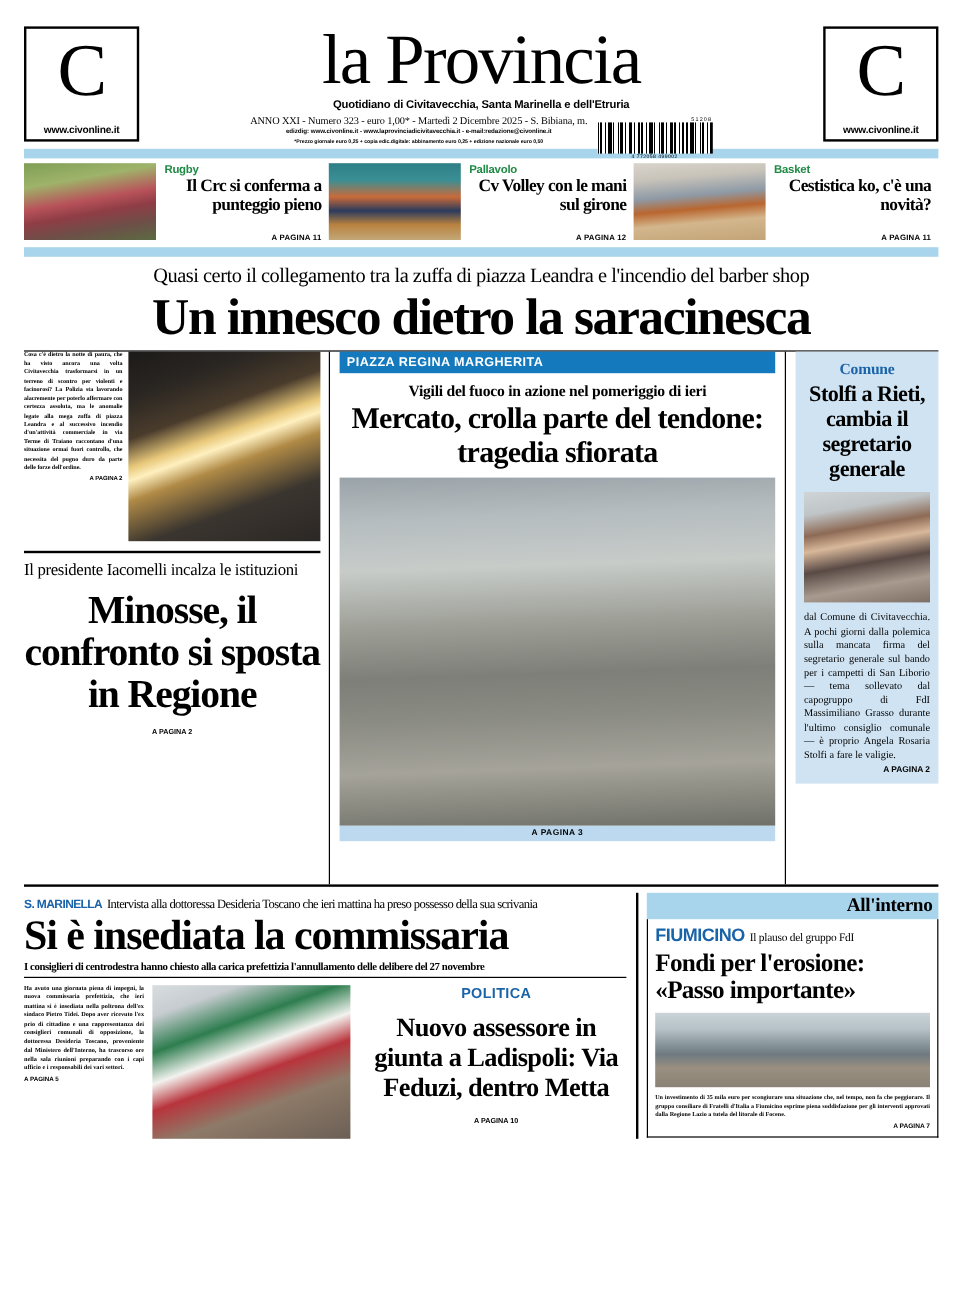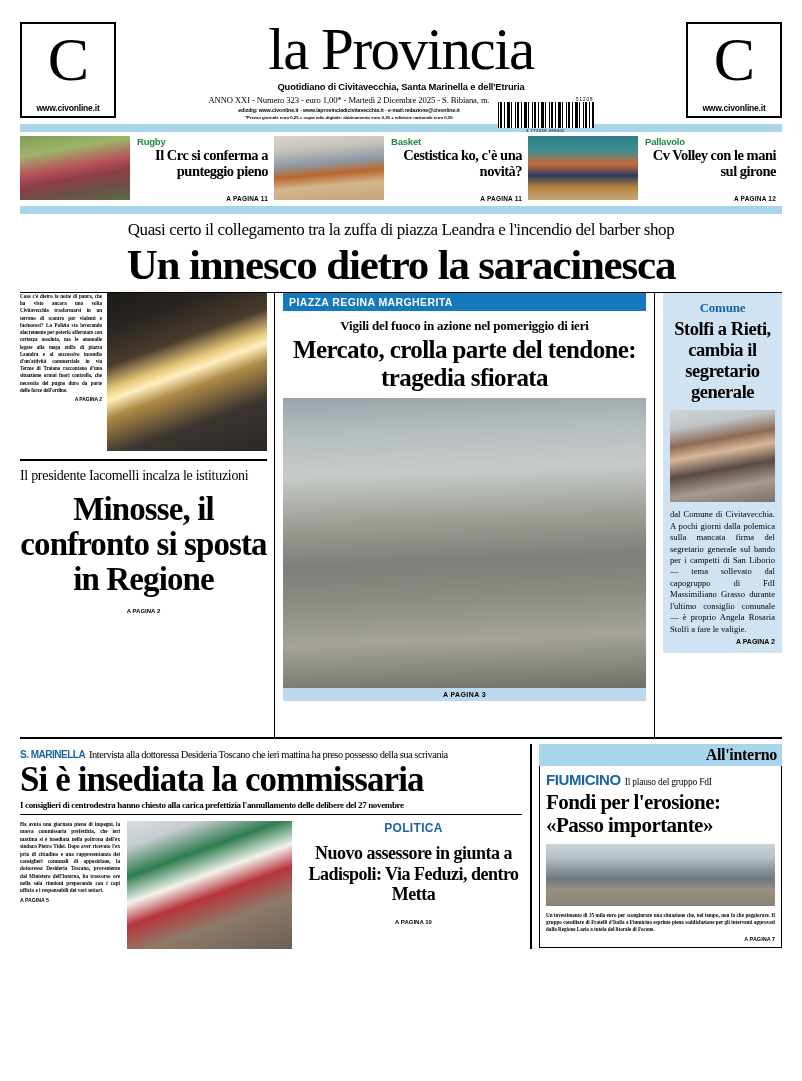--- a/index.html
+++ b/index.html
@@ -146,21 +146,21 @@
   .sm-deck { font-size: 9px; font-weight: 700; letter-spacing: -0.35px; padding-bottom: 4px; }
 
   .bl-cols { display: flex; gap: 7px; padding-top: 6px; }
   .bl-text { width: 100px; flex: 0 0 100px; font-size: 5.2px; line-height: 1.42; font-weight: 700; text-align: justify; }
   .bl-photo { width: 165px; flex: 0 0 165px; height: 128px; }
   .bl-pol { flex: 1 1 auto; padding-left: 6px; }
   .pol-kicker {
     text-align: center; font-family: "Liberation Sans", sans-serif; font-weight: 700;
     font-size: 12px; color: #1a63a8; letter-spacing: 0.3px;
   }
-  .pol-head { text-align: center; font-weight: 700; font-size: 18px; line-height: 1.14; letter-spacing: -0.5px; padding-top: 8px; }
+  .pol-head { text-align: center; font-weight: 700; font-size: 22px; line-height: 1.14; letter-spacing: -0.5px; padding-top: 8px; }
   .pol-page { font-family: "Liberation Sans", sans-serif; font-weight: 700; font-size: 6px; text-align: center; padding-top: 14px; }
 
   .allinterno {
     background: #a8d4ec; font-family: "Liberation Serif", serif; font-weight: 700;
     font-size: 16px; padding: 2px 5px; letter-spacing: -0.3px; text-align: right;
   }
   .fium-row { display: flex; align-items: baseline; gap: 4px; padding-top: 5px; }
   .fium-tag {
     font-family: "Liberation Sans", sans-serif; font-weight: 700; font-size: 15px;
     color: #1a63a8; letter-spacing: -0.4px;
@@ -211,33 +211,33 @@
   <div class="sports-strip">
     <div class="sport-cell">
       <div class="sport-photo ph-rugby"></div>
       <div class="sport-txt">
         <div class="sport-kicker">Rugby</div>
         <div class="sport-head">Il Crc si conferma a punteggio pieno</div>
         <div class="sport-page">A PAGINA 11</div>
       </div>
     </div>
     <div class="sport-cell">
+      <div class="sport-photo ph-volley"></div>
+      <div class="sport-txt">
+        <div class="sport-kicker">Pallavolo</div>
+        <div class="sport-head">Cv Volley con le mani sul girone</div>
+        <div class="sport-page">A PAGINA 12</div>
+      </div>
+    </div>
+    <div class="sport-cell">
       <div class="sport-photo ph-basket"></div>
       <div class="sport-txt">
         <div class="sport-kicker">Basket</div>
         <div class="sport-head">Cestistica ko, c'è una novità?</div>
         <div class="sport-page">A PAGINA 11</div>
-      </div>
-    </div>
-    <div class="sport-cell">
-      <div class="sport-photo ph-volley"></div>
-      <div class="sport-txt">
-        <div class="sport-kicker">Pallavolo</div>
-        <div class="sport-head">Cv Volley con le mani sul girone</div>
-        <div class="sport-page">A PAGINA 12</div>
       </div>
     </div>
   </div>
 
   <div class="blue-rule"></div>
 
   <div>
     <div class="main-kicker">Quasi certo il collegamento tra la zuffa di piazza Leandra e l'incendio del barber shop</div>
     <div class="main-head">Un innesco dietro la saracinesca</div>
   </div>

